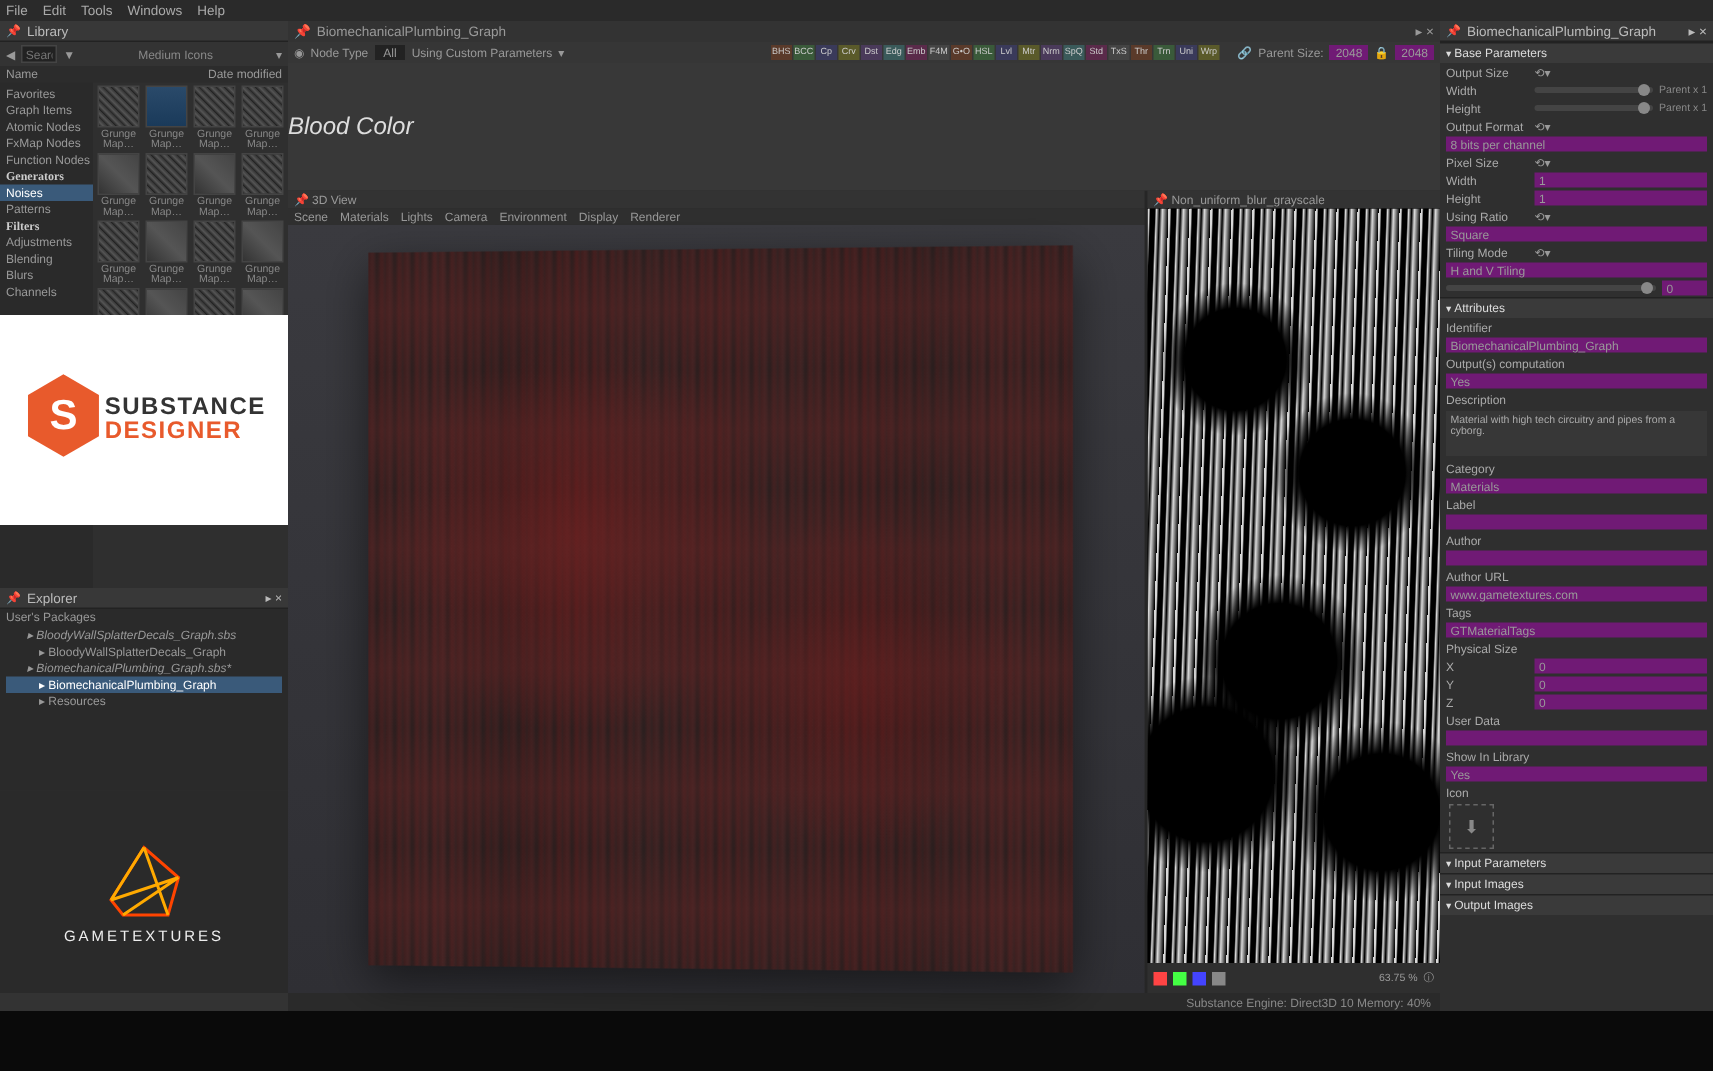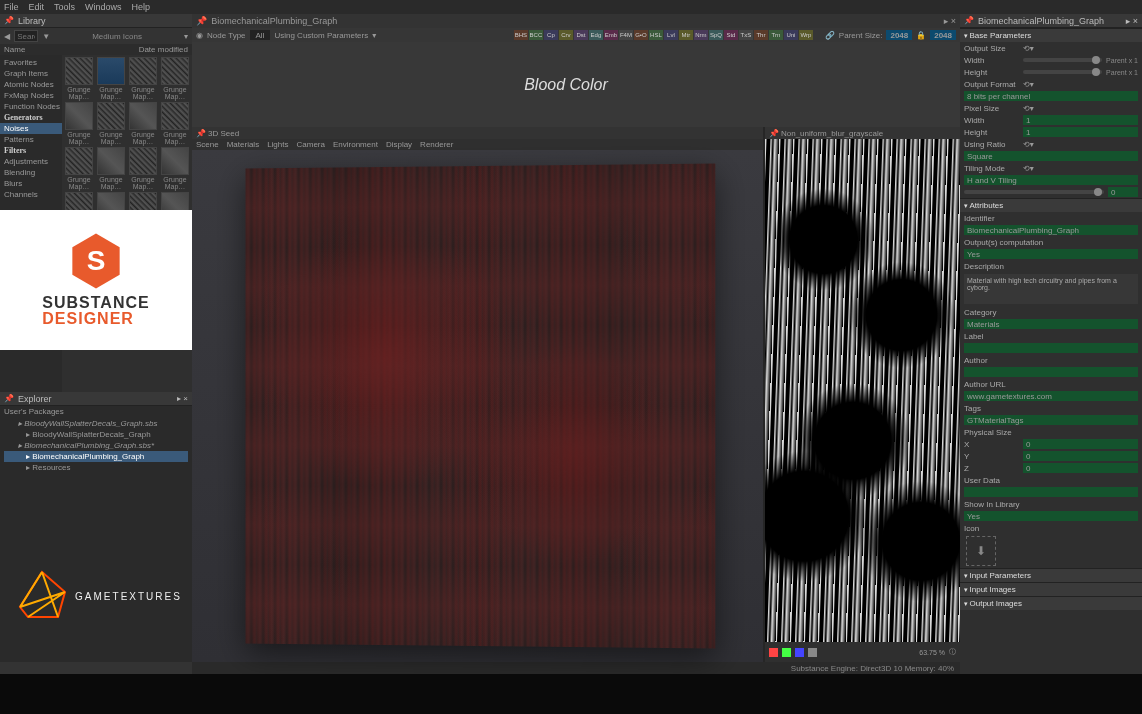--- a/index.html
+++ b/index.html
@@ -18,47 +18,47 @@
 .lib-tree { width:62px; background:#2a2a2a; overflow:hidden; font-size:8px; padding:2px 0; }
 .lib-tree div { padding:1px 4px; color:#999; white-space:nowrap; overflow:hidden; }
 .lib-tree .sel { background:#3a5a7a; color:#fff; }
 .lib-tree .hdr { color:#ccc; font-weight:bold;font-family:Liberation Serif, serif; }
 .lib-grid { flex:1; background:#2f2f2f; display:grid; grid-template-columns:repeat(4,1fr); gap:2px; padding:2px; align-content:start; position:relative; overflow:hidden; }
 .thumb { display:flex; flex-direction:column; align-items:center; }
 .thumb .sw { width:28px; height:28px; background:linear-gradient(45deg,#333,#555,#444); border:1px solid #444; }
 .thumb .sw.noise { background:repeating-linear-gradient(45deg,#222,#555 2px,#333 4px); }
 .thumb .sw.blue { background:linear-gradient(#2a4a6a,#1a3a5a); }
 .thumb .lbl { font-size:7px; color:#888; text-align:center; line-height:1; margin-top:1px; }
-.overlay-logo { position:absolute; left:0; top:210px; width:192px; height:140px; background:#fff; display:flex; flex-direction:column; align-items:center; justify-content:center; z-index:10; }
+.overlay-logo { position:absolute; left:0; top:210px; width:192px; height:140px; background:#fff; display:flex; flex-direction:row; align-items:center; justify-content:center; z-index:10; }
 .sd-hex { width:55px; height:55px; background:#e85a2c; clip-path:polygon(50% 0,93% 25%,93% 75%,50% 100%,7% 75%,7% 25%); display:flex; align-items:center; justify-content:center; margin-bottom:6px; position:relative; }
 .sd-hex::before { content:""; position:absolute; top:-8px; width:2px; height:8px; background:#e85a2c; }
 .sd-hex::after { content:"S"; color:#fff; font-size:28px; font-weight:bold; }
 .sd-text { font-size:16px; font-weight:bold; letter-spacing:1px; color:#333; line-height:1; }
 .sd-text .orange { color:#e85a2c; }
 .explorer { height:135px; background:#2f2f2f; display:flex; flex-direction:column; }
 .exp-body { flex:1; background:#2a2a2a; font-size:8px; overflow:hidden; }
 .exp-body div { padding:1px 4px; white-space:nowrap; overflow:hidden; }
 .exp-body .ind1 { padding-left:14px; }
 .exp-body .ind2 { padding-left:22px; }
 .exp-body .sel { background:#3a5a7a; color:#fff; }
 .exp-body .ital { font-style:italic; }
-.gt-logo { height:135px; background:#2a2a2a; display:flex; flex-direction:row; align-items:center; justify-content:center; }
+.gt-logo { height:135px; background:#2a2a2a; display:flex; flex-direction:column; align-items:center; justify-content:center; }
 .gt-poly { width:65px; height:55px; position:relative; }
 .gt-poly svg { width:100%; height:100%; }
 .gt-text { font-size:10px; letter-spacing:2px; color:#eee; margin-top:4px; }
 .bottom-bar { height:12px; background:#333; }
 .center-col { flex:1; display:flex; flex-direction:column; background:#262626; }
 .graph-tab { height:14px; background:#333; display:flex; align-items:center; padding:0 4px; font-size:9px; gap:4px; }
 .graph-toolbar { height:14px; background:#363636; display:flex; align-items:center; padding:0 4px; font-size:8px; gap:4px; }
 .nodebar { display:flex; gap:1px; margin-left:auto; }
 .nodebar span { width:14px; height:10px; font-size:6px; display:flex; align-items:center; justify-content:center; color:#ccc; }
 .nb1{background:#5a3a2a}.nb2{background:#3a5a3a}.nb3{background:#3a3a5a}.nb4{background:#5a5a2a}.nb5{background:#4a3a5a}.nb6{background:#3a5a5a}.nb7{background:#5a2a4a}.nb8{background:#444}
 .size-ctrl { display:flex; align-items:center; gap:4px; font-size:8px; margin-left:8px; }
-.size-ctrl .val { background:#0c4a6e; padding:0 4px; height:10px; display:flex; align-items:center;font-weight:bold; }
-.graph-canvas { flex:1; background:#383838; position:relative; display:flex; align-items:center; justify-content:center; padding-right:20px; }
+.size-ctrl .val { background:#701a75; padding:0 4px; height:10px; display:flex; align-items:center; }
+.graph-canvas { flex:1; background:#383838; position:relative; display:flex; align-items:center; justify-content:flex-start; padding-right:20px; }
 .blood-title { font-size:16px; color:#ddd; font-style:italic; }
 .views { height:535px; display:flex; gap:2px; }
 .view3d { flex:1; display:flex; flex-direction:column; background:#2a2a2a; }
 .view-hdr { height:12px; background:#333; display:flex; align-items:center; padding:0 4px; font-size:8px; gap:2px; }
 .view-menu { height:11px; background:#2f2f2f; display:flex; align-items:center; padding:0 4px; font-size:8px; gap:8px; color:#999; }
 .viewport { flex:1; background:linear-gradient(#3a3a3f,#2f2f34); display:flex; align-items:center; justify-content:center; position:relative; }
 .tex3d { width:470px; height:480px; background:linear-gradient(90deg,#2a1a1a 0%,#3a2020 10%,#1a1515 20%,#3a1818 30%,#252020 40%,#3a1a1a 50%,#2a2020 60%,#3a1818 70%,#1f1a1a 80%,#3a2020 90%,#2a1a1a 100%); position:relative; transform:perspective(800px) rotateY(-2deg); box-shadow:0 10px 30px rgba(0,0,0,0.5); overflow:hidden; }
 .tex3d::before { content:""; position:absolute; inset:0; background:repeating-linear-gradient(90deg,rgba(60,30,30,0.8) 0px,rgba(80,40,40,0.6) 3px,rgba(40,30,30,0.9) 6px,rgba(90,35,35,0.5) 9px,rgba(50,35,35,0.8) 12px); }
 .tex3d::after { content:""; position:absolute; inset:0; background:repeating-linear-gradient(0deg,transparent 0px,rgba(100,40,40,0.3) 40px,transparent 80px),radial-gradient(circle at 30% 40%,rgba(120,30,30,0.6),transparent 30%),radial-gradient(circle at 70% 60%,rgba(110,25,25,0.5),transparent 25%); }
 .view2d { width:195px; display:flex; flex-direction:column; background:#2a2a2a; }
@@ -67,21 +67,21 @@
 .tex2d::after { content:""; position:absolute; inset:0; background:radial-gradient(circle at 30% 20%,#000 8%,transparent 12%),radial-gradient(circle at 70% 35%,#000 10%,transparent 15%),radial-gradient(circle at 45% 60%,#000 12%,transparent 18%),radial-gradient(circle at 80% 80%,#000 9%,transparent 14%),radial-gradient(circle at 20% 75%,#000 11%,transparent 16%); }
 .view-footer { height:20px; background:#2f2f2f; display:flex; align-items:center; padding:0 4px; font-size:7px; gap:4px; }
 .view-footer .sw { width:9px; height:9px; }
 .status { height:12px; background:#2a2a2a; display:flex; align-items:center; justify-content:flex-end; padding:0 6px; font-size:8px; color:#888; }
 .right-col { width:182px; background:#2f2f2f; display:flex; flex-direction:column; overflow:hidden; }
 .prop-body { flex:1; overflow:auto; font-size:8px; }
 .prop-sec { background:#3a3a3a; padding:2px 4px; color:#ddd; border-top:1px solid #222; display:flex; align-items:center; }
 .prop-sec::before { content:"▾ "; font-size:7px; margin-right:2px; }
 .prop-row { display:flex; align-items:center; padding:1px 4px; min-height:12px; gap:4px; }
 .prop-row .lbl { width:55px; color:#aaa; font-size:8px; }
-.prop-row .fld { flex:1; background:#14532d; height:10px; display:flex; align-items:center; padding:0 3px; color:#999; font-size:8px; }
+.prop-row .fld { flex:1; background:#701a75; height:10px; display:flex; align-items:center; padding:0 3px; color:#999; font-size:8px; }
 .prop-row .slider { flex:1; height:4px; background:#444; border-radius:2px; position:relative; }
 .prop-row .slider::after { content:""; position:absolute; right:2px; top:-2px; width:8px; height:8px; background:#888; border-radius:4px; }
 .prop-row .sfx { color:#888; font-size:7px; }
 .prop-row .chain { font-size:8px; }
 .desc-box { background:#373737; margin:2px 4px; padding:3px; font-size:7px; color:#aaa; min-height:30px; }
 .icon-box { width:30px; height:30px; border:1px dashed #666; margin:2px 6px; display:flex; align-items:center; justify-content:center; font-size:12px; color:#888; }
 .footer-black { height:40px; background:#0a0a0a; }
 </style>
 </head>
 <body>
@@ -272,21 +272,21 @@
           <span class="val">2048</span>
         </div>
       </div>
       <div class="graph-canvas">
         <div class="blood-title">Blood Color</div>
       </div>
       <div class="views">
         <div class="view3d">
           <div class="view-hdr">
               <span>📌</span>
-              <span>3D Seed</span>
+              <span>3D View</span>
             </div>
           <div class="view-menu" id="v3menu">
               <span>Scene</span>
               <span>Materials</span>
               <span>Lights</span>
               <span>Camera</span>
               <span>Environment</span>
               <span>Display</span>
               <span>Renderer</span>
             </div>

